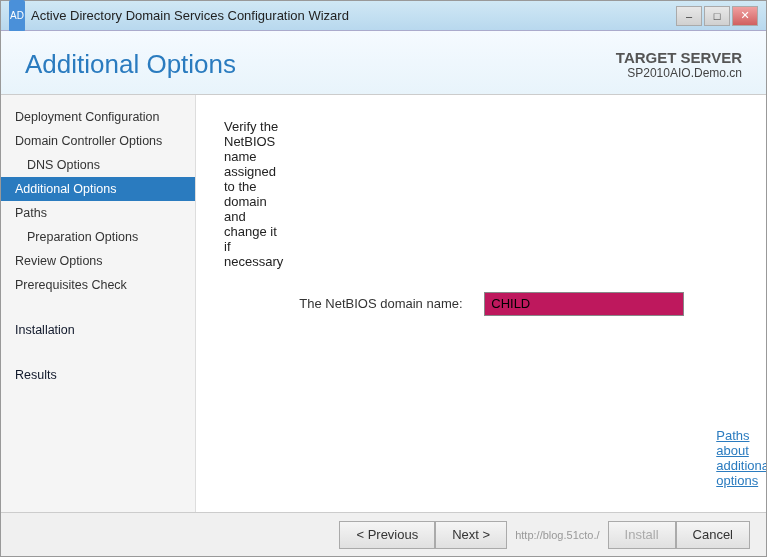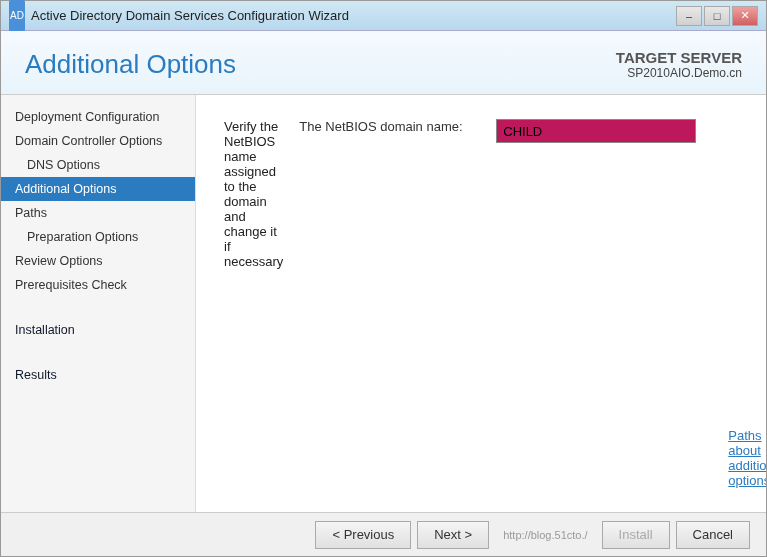--- a/index.html
+++ b/index.html
@@ -147,22 +147,22 @@
       gap: 16px;
       overflow-y: auto;
     }
     .verify-text {
       font-size: 13px;
       color: #222;
       margin-bottom: 8px;
     }
     .field-row {
       display: flex;
-      align-items: flex-start;
-      gap: 12px;
+      align-items: center;
+      gap: 0;
     }
     .field-label {
       font-size: 13px;
       color: #333;
       min-width: 185px;
     }
     .field-input {
       width: 200px;
       height: 24px;
       border: 1px solid #888;
@@ -182,21 +182,20 @@
 
     
     .footer {
       height: 44px;
       background: #f0f0f0;
       border-top: 1px solid #ccc;
       display: flex;
       align-items: center;
       justify-content: flex-end;
       padding: 0 16px;
-      gap: 6px;
       flex-shrink: 0;
     }
     .footer-btn {
       height: 28px;
       padding: 0 16px;
       border: 1px solid #aaa;
       background: linear-gradient(to bottom, #f5f5f5, #e0e0e0);
       font-size: 13px;
       cursor: pointer;
       font-family: inherit;

